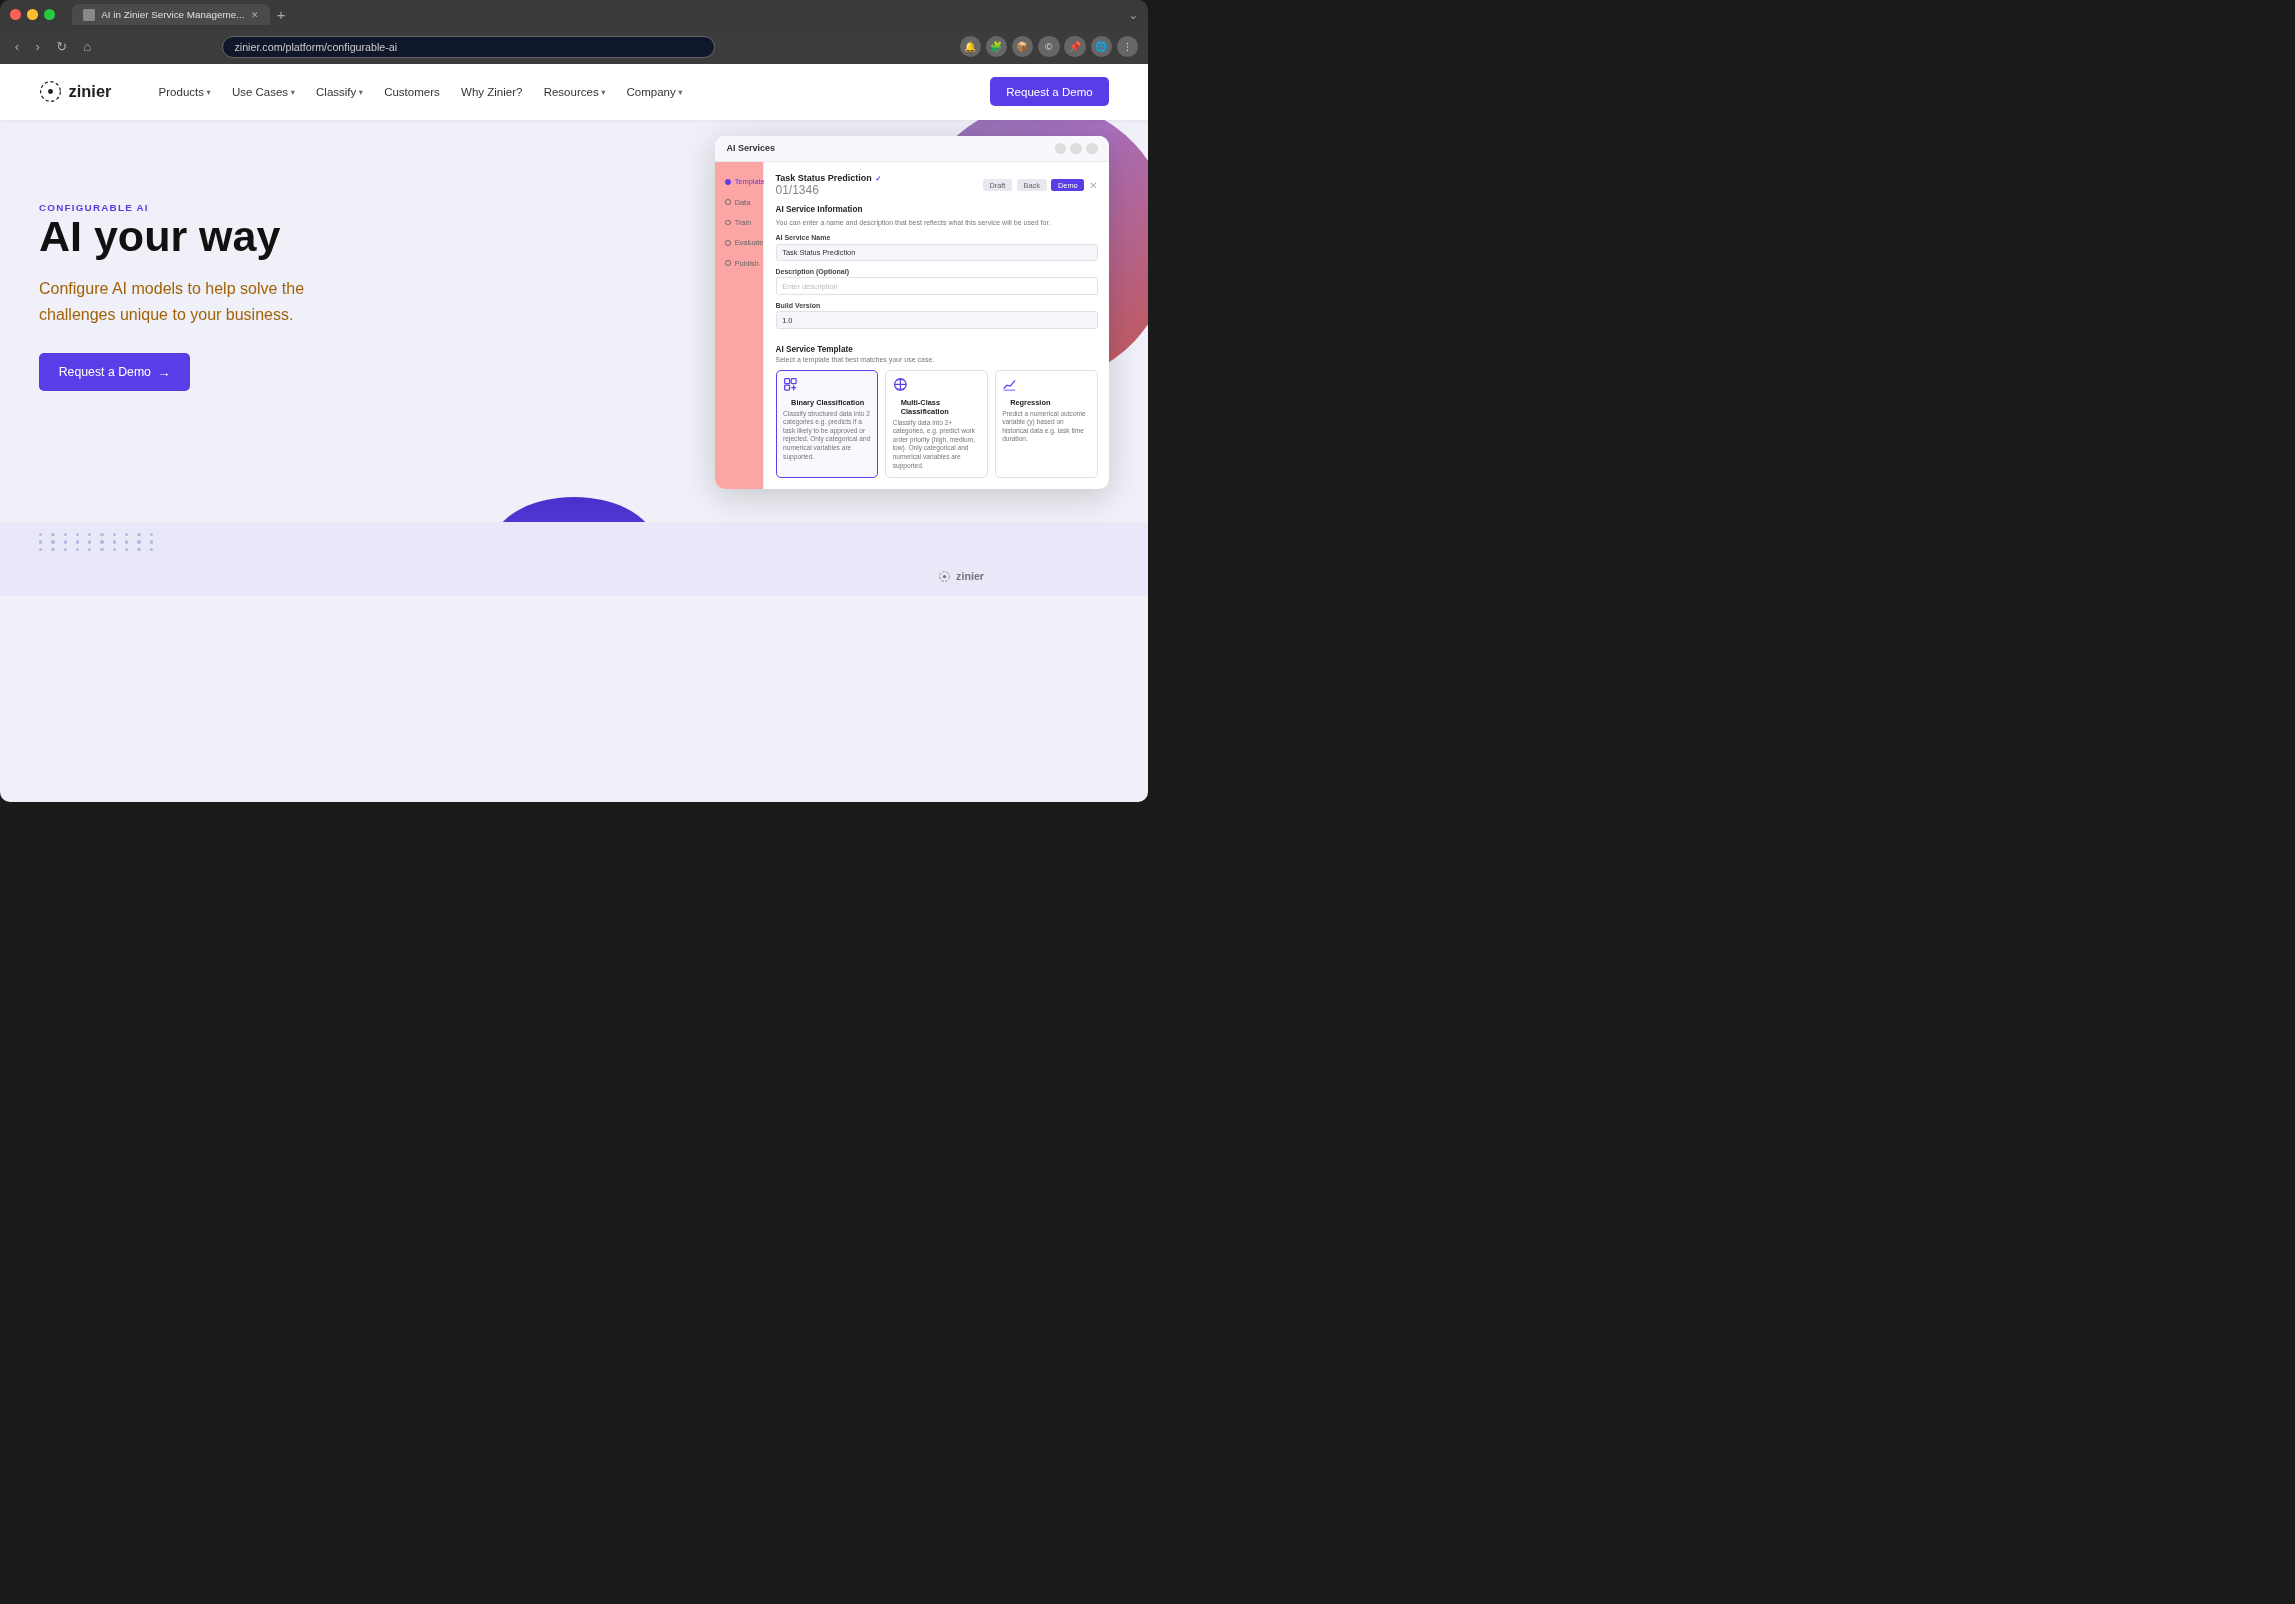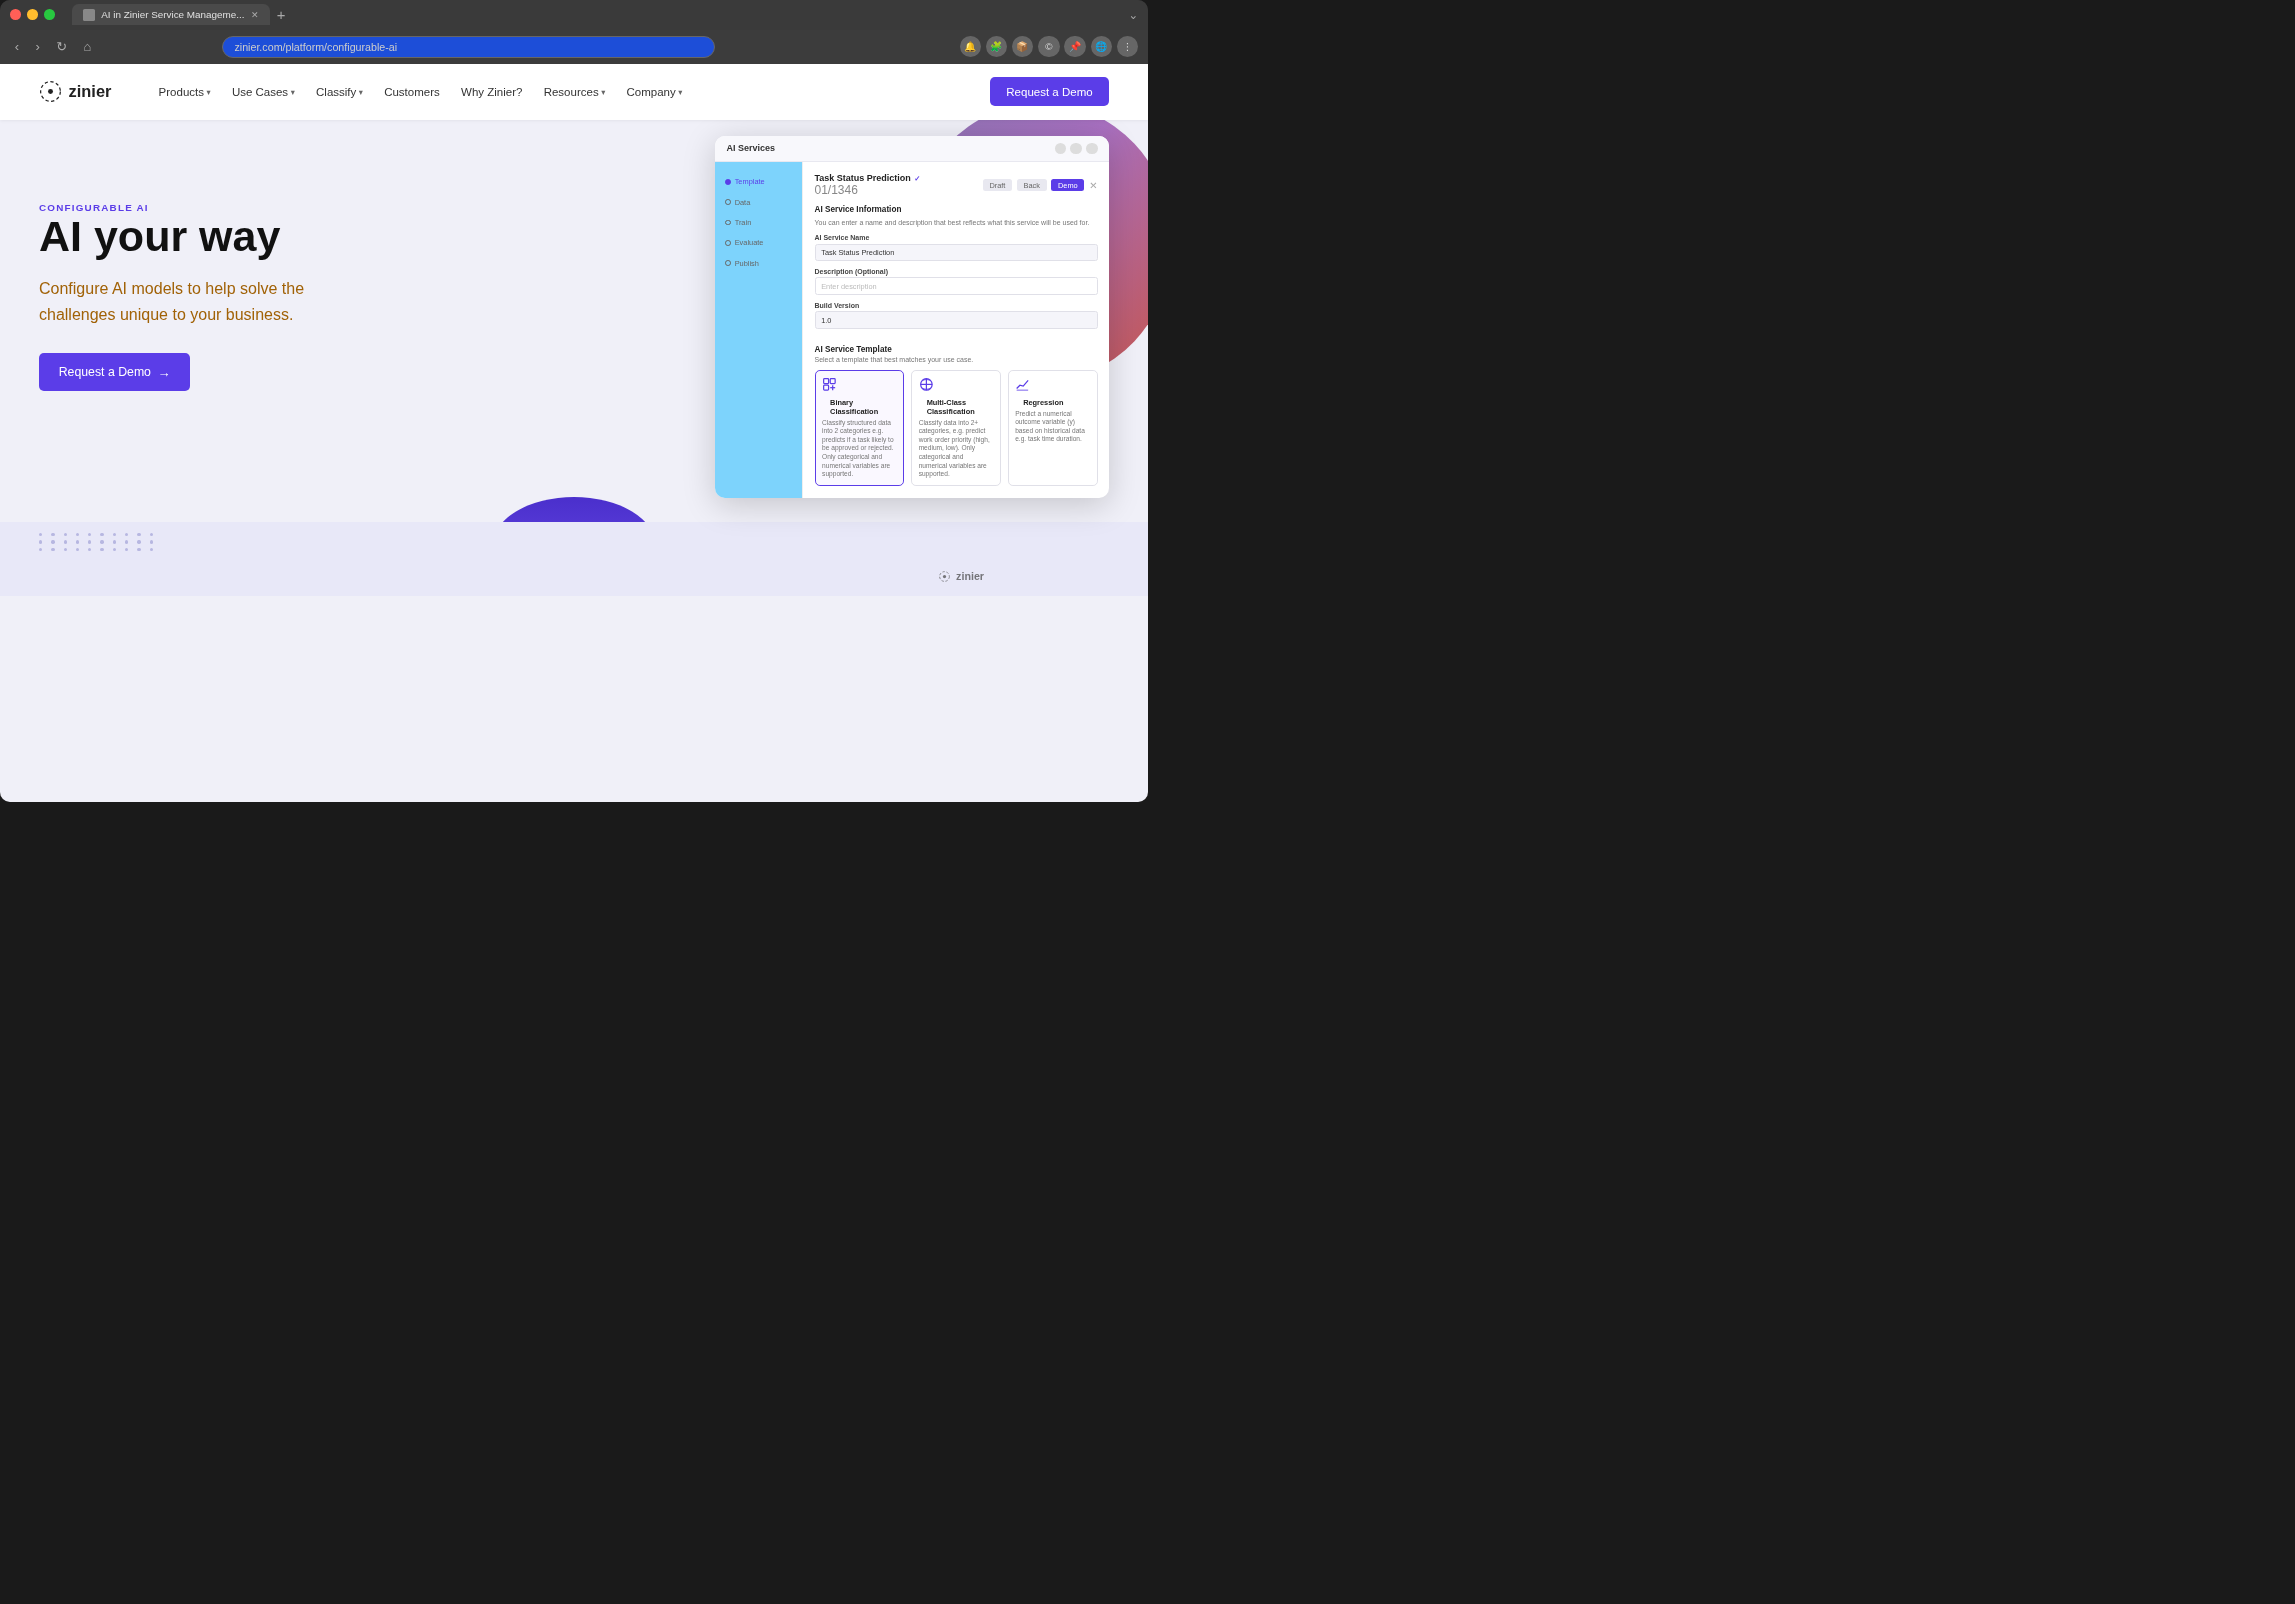--- a/index.html
+++ b/index.html
@@ -16,21 +16,21 @@
 
     .tab-bar { display: flex; align-items: center; margin-left: 9.9px; flex: 1; }
     .tab { background: #4a4a4a; border-radius: 6.6px 6.6px 0 0; padding: 4.9px 11.5px; display: flex; align-items: center; gap: 6.6px; font-size: 9.9px; color: #e0e0e0; min-width: 148px; }
     .tab-icon { width: 11.5px; height: 11.5px; background: #888; border-radius: 1.6px; flex-shrink: 0; }
     .tab-close { margin-left: auto; color: #aaa; font-size: 9px; cursor: pointer; }
     .new-tab-btn { background: none; border: none; color: #aaa; font-size: 14.8px; cursor: pointer; padding: 0 6.6px; }
     .window-controls { margin-left: auto; color: #aaa; font-size: 11.5px; }
 
     .browser-toolbar { background: #3c3c3c; height: 34px; display: flex; align-items: center; padding: 0 9.9px; gap: 6.6px; flex-shrink: 0; }
     .nav-btn { background: none; border: none; color: #aaa; font-size: 13px; cursor: pointer; padding: 3.3px 4.9px; border-radius: 3.3px; }
-    .address-bar { flex: 1; background: #1d4ed8; border: 0.8px solid #666; border-radius: 16.4px; padding: 4.1px 11.5px; color: #e0e0e0; font-size: 10.7px; display: flex; align-items: flex-end; gap: 4.9px; max-width: 493px; margin: 0 auto; }
+    .address-bar { flex: 1; background: #0f172a; border: 0.8px solid #666; border-radius: 16.4px; padding: 4.1px 11.5px; color: #e0e0e0; font-size: 10.7px; display: flex; align-items: flex-end; gap: 4.9px; max-width: 493px; margin: 0 auto; }
     .address-bar span { color: #ccc; font-size: 10.7px; }
     .toolbar-icons { display: flex; gap: 4.9px; margin-left: auto; align-items: center; }
     .toolbar-icon { width: 21.3px; height: 21.3px; background: #666; border-radius: 50%; display: flex; align-items: center; justify-content: center; cursor: pointer; font-size: 9.9px; color: #ddd; }
 
     
     .website { flex: 1; background: #f0f0f8; overflow: hidden; position: relative; }
 
     
     .site-nav { background: #fff; height: 56px; display: flex; align-items: center; padding: 0 39px; gap: 26px; box-shadow: 0 0.8px 3.3px rgba(0,0,0,0.06); position: relative; z-index: 10; }
     .logo { display: flex; align-items: center; gap: 6.6px; margin-right: 13px; }
@@ -54,21 +54,21 @@
 
     
     .ai-card-wrapper { position: absolute; right: 39px; top: 16.4px; z-index: 5; }
     .ai-card { background: #fff; border-radius: 9.9px; box-shadow: 0 6.6px 33px rgba(0,0,0,0.18); width: 394px; overflow: hidden; }
     .ai-card-header { background: #f8f8fc; border-bottom: 0.8px solid #e8e8f0; padding: 6.6px 11.5px; display: flex; align-items: center; justify-content: space-between; }
     .ai-card-title { font-size: 9px; font-weight: 600; color: #333; }
     .ai-card-controls { display: flex; gap: 4.1px; }
     .ai-ctrl { width: 11.5px; height: 11.5px; border-radius: 50%; background: #ddd; cursor: pointer; }
 
     .ai-card-body { display: flex; }
-    .ai-sidebar { width: 88px; background: #7dd3fc; border-right: 0.8px solid #eee; padding: 9.9px 0; }
+    .ai-sidebar { width: 49px; background: #fca5a5; border-right: 0.8px solid #eee; padding: 9.9px 0; }
     .ai-sidebar-item { padding: 5.7px 9.9px; font-size: 7.4px; color: #666; cursor: pointer; display: flex; align-items: center; gap: 4.1px; }
     .ai-sidebar-item.active { color: #5b3de8; }
     .ai-sidebar-dot { width: 5.7px; height: 5.7px; border-radius: 50%; border: 1.2px solid currentColor; flex-shrink: 0; }
     .ai-sidebar-item.active .ai-sidebar-dot { background: #5b3de8; border-color: #5b3de8; }
 
     .ai-main { flex: 1; padding: 11.5px; }
     .ai-top-bar { display: flex; align-items: center; justify-content: space-between; margin-bottom: 8.2px; }
     .ai-task-name { font-size: 9px; font-weight: 600; color: #222; display: flex; align-items: center; gap: 3.3px; }
     .ai-task-sub { font-size: 12px; color: #888; }
     .ai-top-actions { display: flex; align-items: center; gap: 4.9px; }

